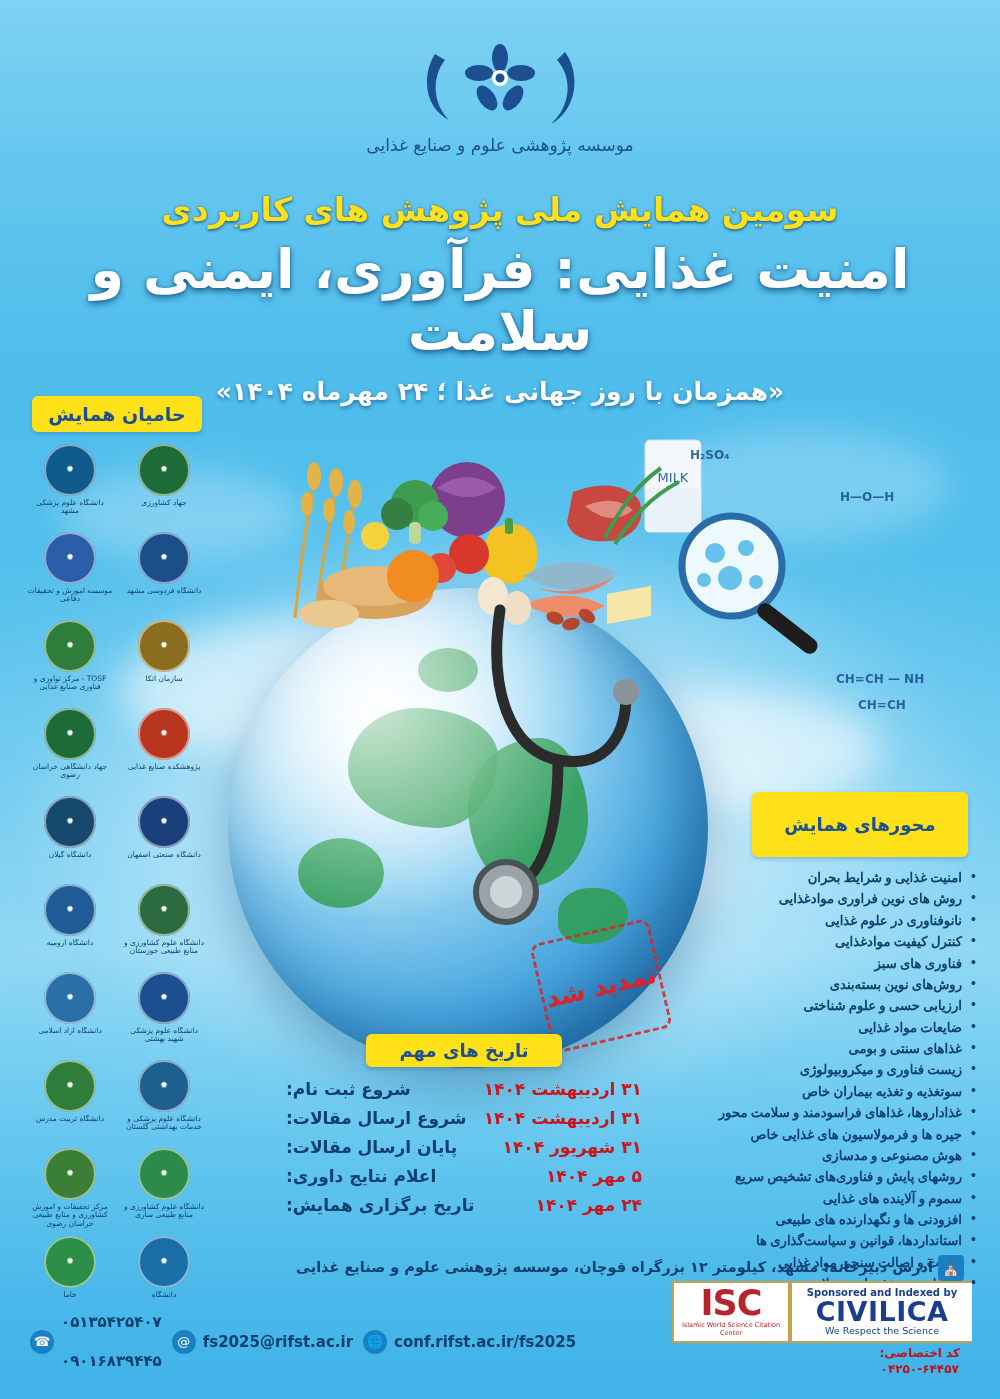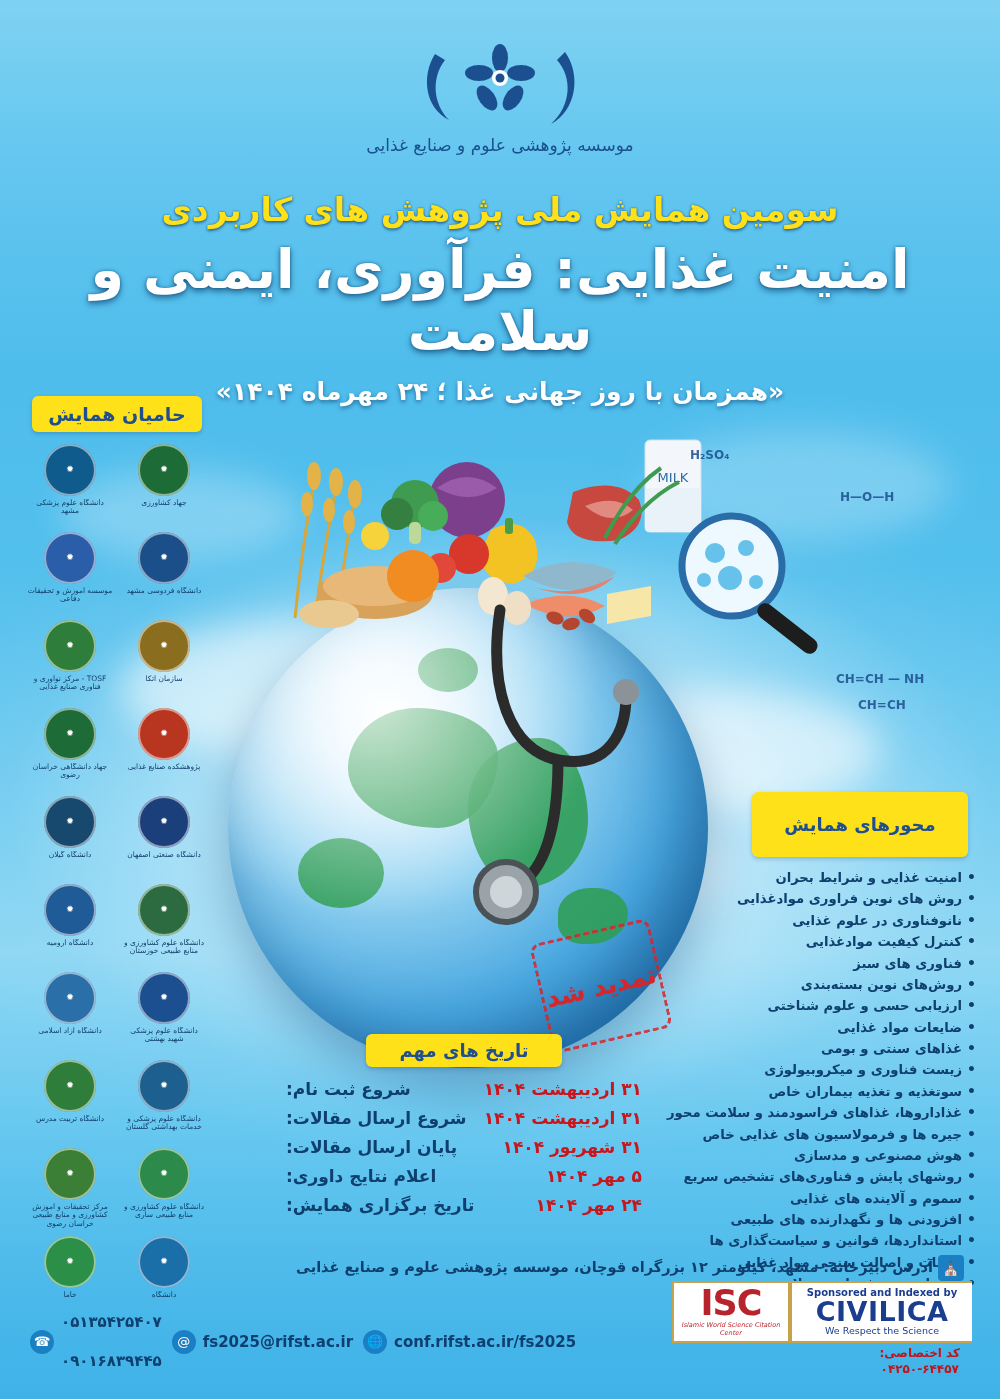--- a/index.html
+++ b/index.html
@@ -111,21 +111,21 @@
     position: absolute; left: 440px; top: 600px; width: 300px; height: 330px;
   }
   #magnifier {
     position: absolute; left: 660px; top: 508px; width: 180px; height: 160px;
   }
   .chem { position: absolute; color: #1b4f8f; font-size: 12px; font-weight: bold; opacity: .85; }
 
   
   #topics { position: absolute; right: 24px; top: 792px; width: 340px; text-align: right; }
   #topics .pill { width: 216px; padding: 22px 0; font-size: 18px; margin: 0 8px 10px auto; }
-  #topics ul { list-style: none; }
+  #topics ul { list-style: none; font-family: Liberation Serif, serif; }
   #topics li {
     color: #0e3f6e; font-size: 13.2px; line-height: 1.62; font-weight: bold;
     padding-right: 14px; position: relative; white-space: nowrap;
   }
   #topics li::before {
     content: "•"; position: absolute; right: 0; top: -1px; color: #0e3f6e; font-size: 14px;
   }
 
   
   #dates { position: absolute; left: 286px; top: 1034px; width: 356px; }
@@ -165,21 +165,21 @@
   #isc-civilica {
     position: absolute; right: 28px; bottom: 56px;
     display: flex; align-items: stretch; gap: 0;
   }
   .isc-box {
     width: 118px; background: #fff; border: 2px solid #c8a24a;
     display: flex; flex-direction: column; align-items: center; justify-content: center;
     padding: 4px 2px;
   }
   .isc-word { color: #b8242c; font-size: 35px; font-weight: bold; letter-spacing: -1px; line-height: .95; }
-  .isc-sub { color: #b8242c; font-size: 6.5px; text-align: center; line-height: 1.15; margin-top: 2px; font-style: italic; }
+  .isc-sub { color: #b8242c; font-size: 6.5px; text-align: center; line-height: 1.15; margin-top: 2px; }
   .civ-box {
     width: 182px; background: #fff; border: 2px solid #c8a24a; border-right: none;
     display: flex; flex-direction: column; align-items: center; justify-content: center;
     padding: 4px 6px;
   }
   .civ-spon { color: #1b3d8f; font-size: 10px; font-weight: bold; }
   .civ-name { color: #1b3d8f; font-size: 27px; font-weight: bold; letter-spacing: .5px; line-height: 1; }
   .civ-tag { color: #1b3d8f; font-size: 9.5px; }
   #isc-code {
     position: absolute; right: 40px; bottom: 22px; text-align: center;

